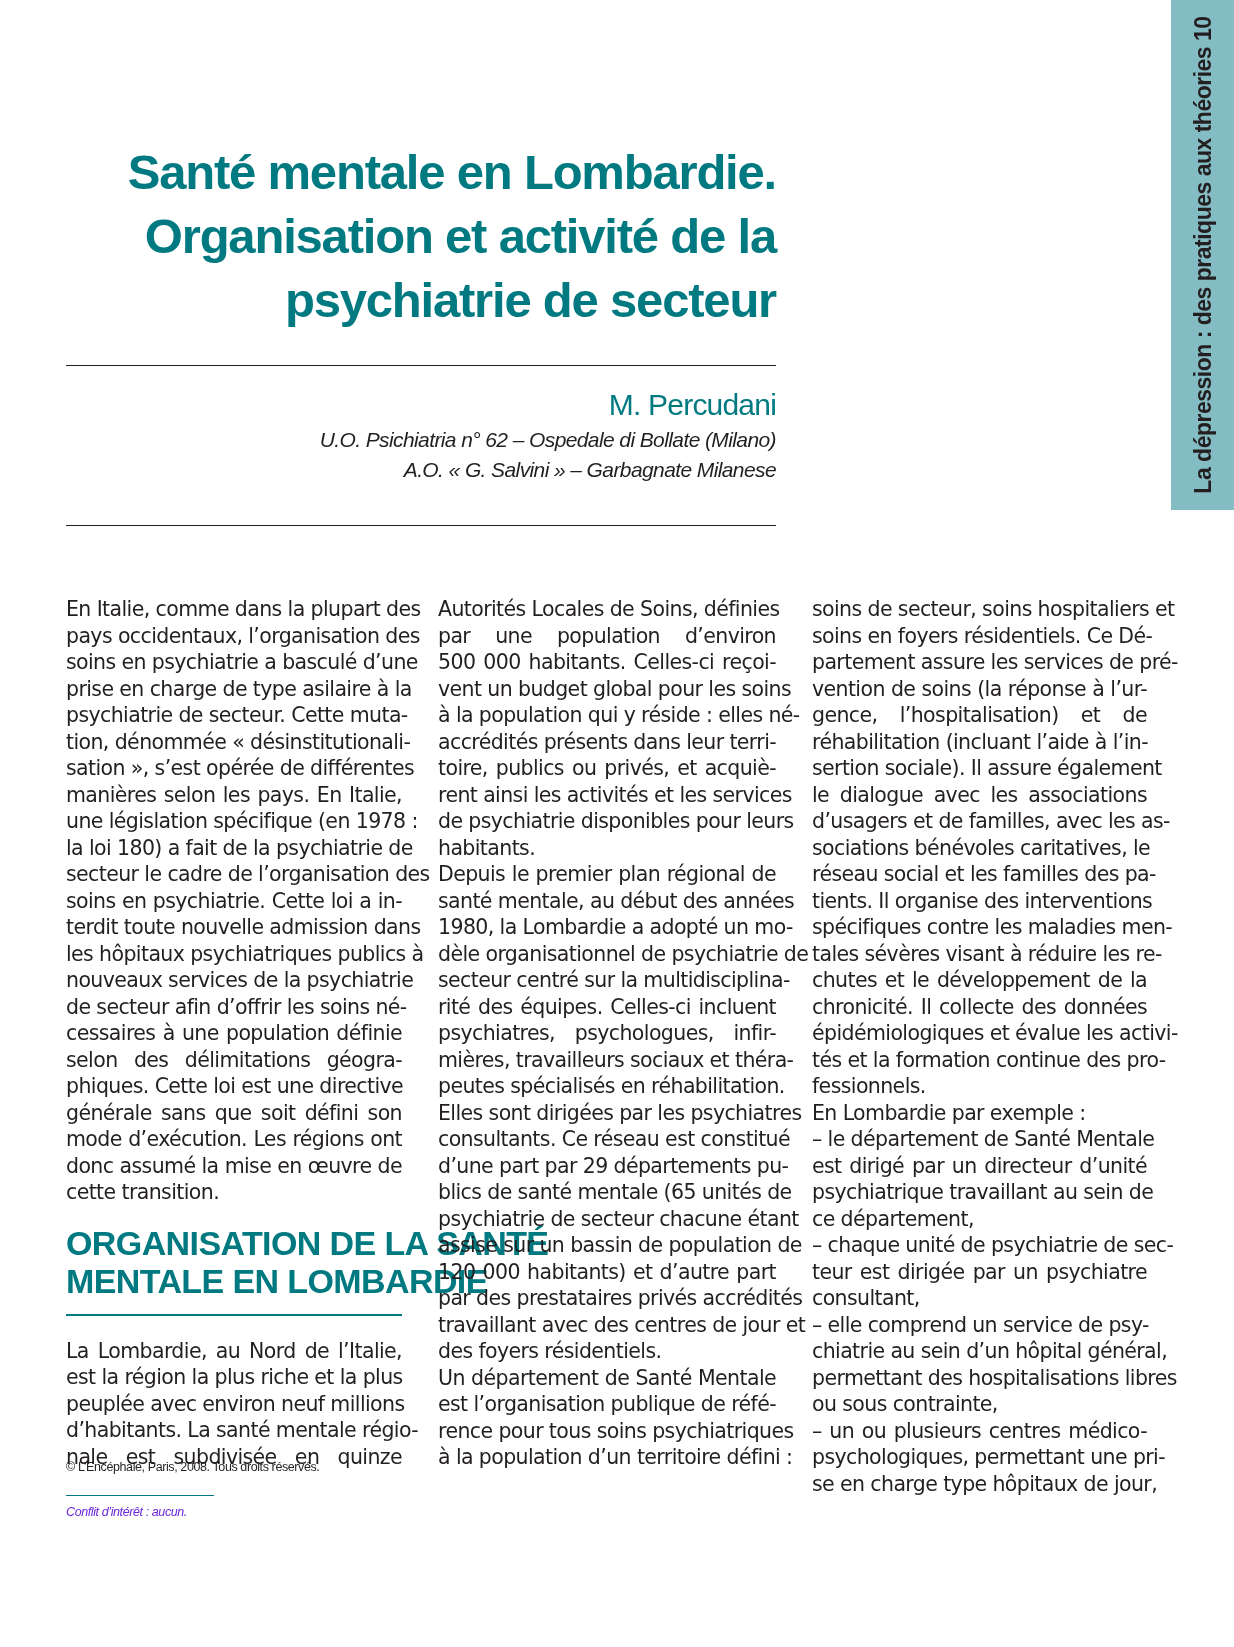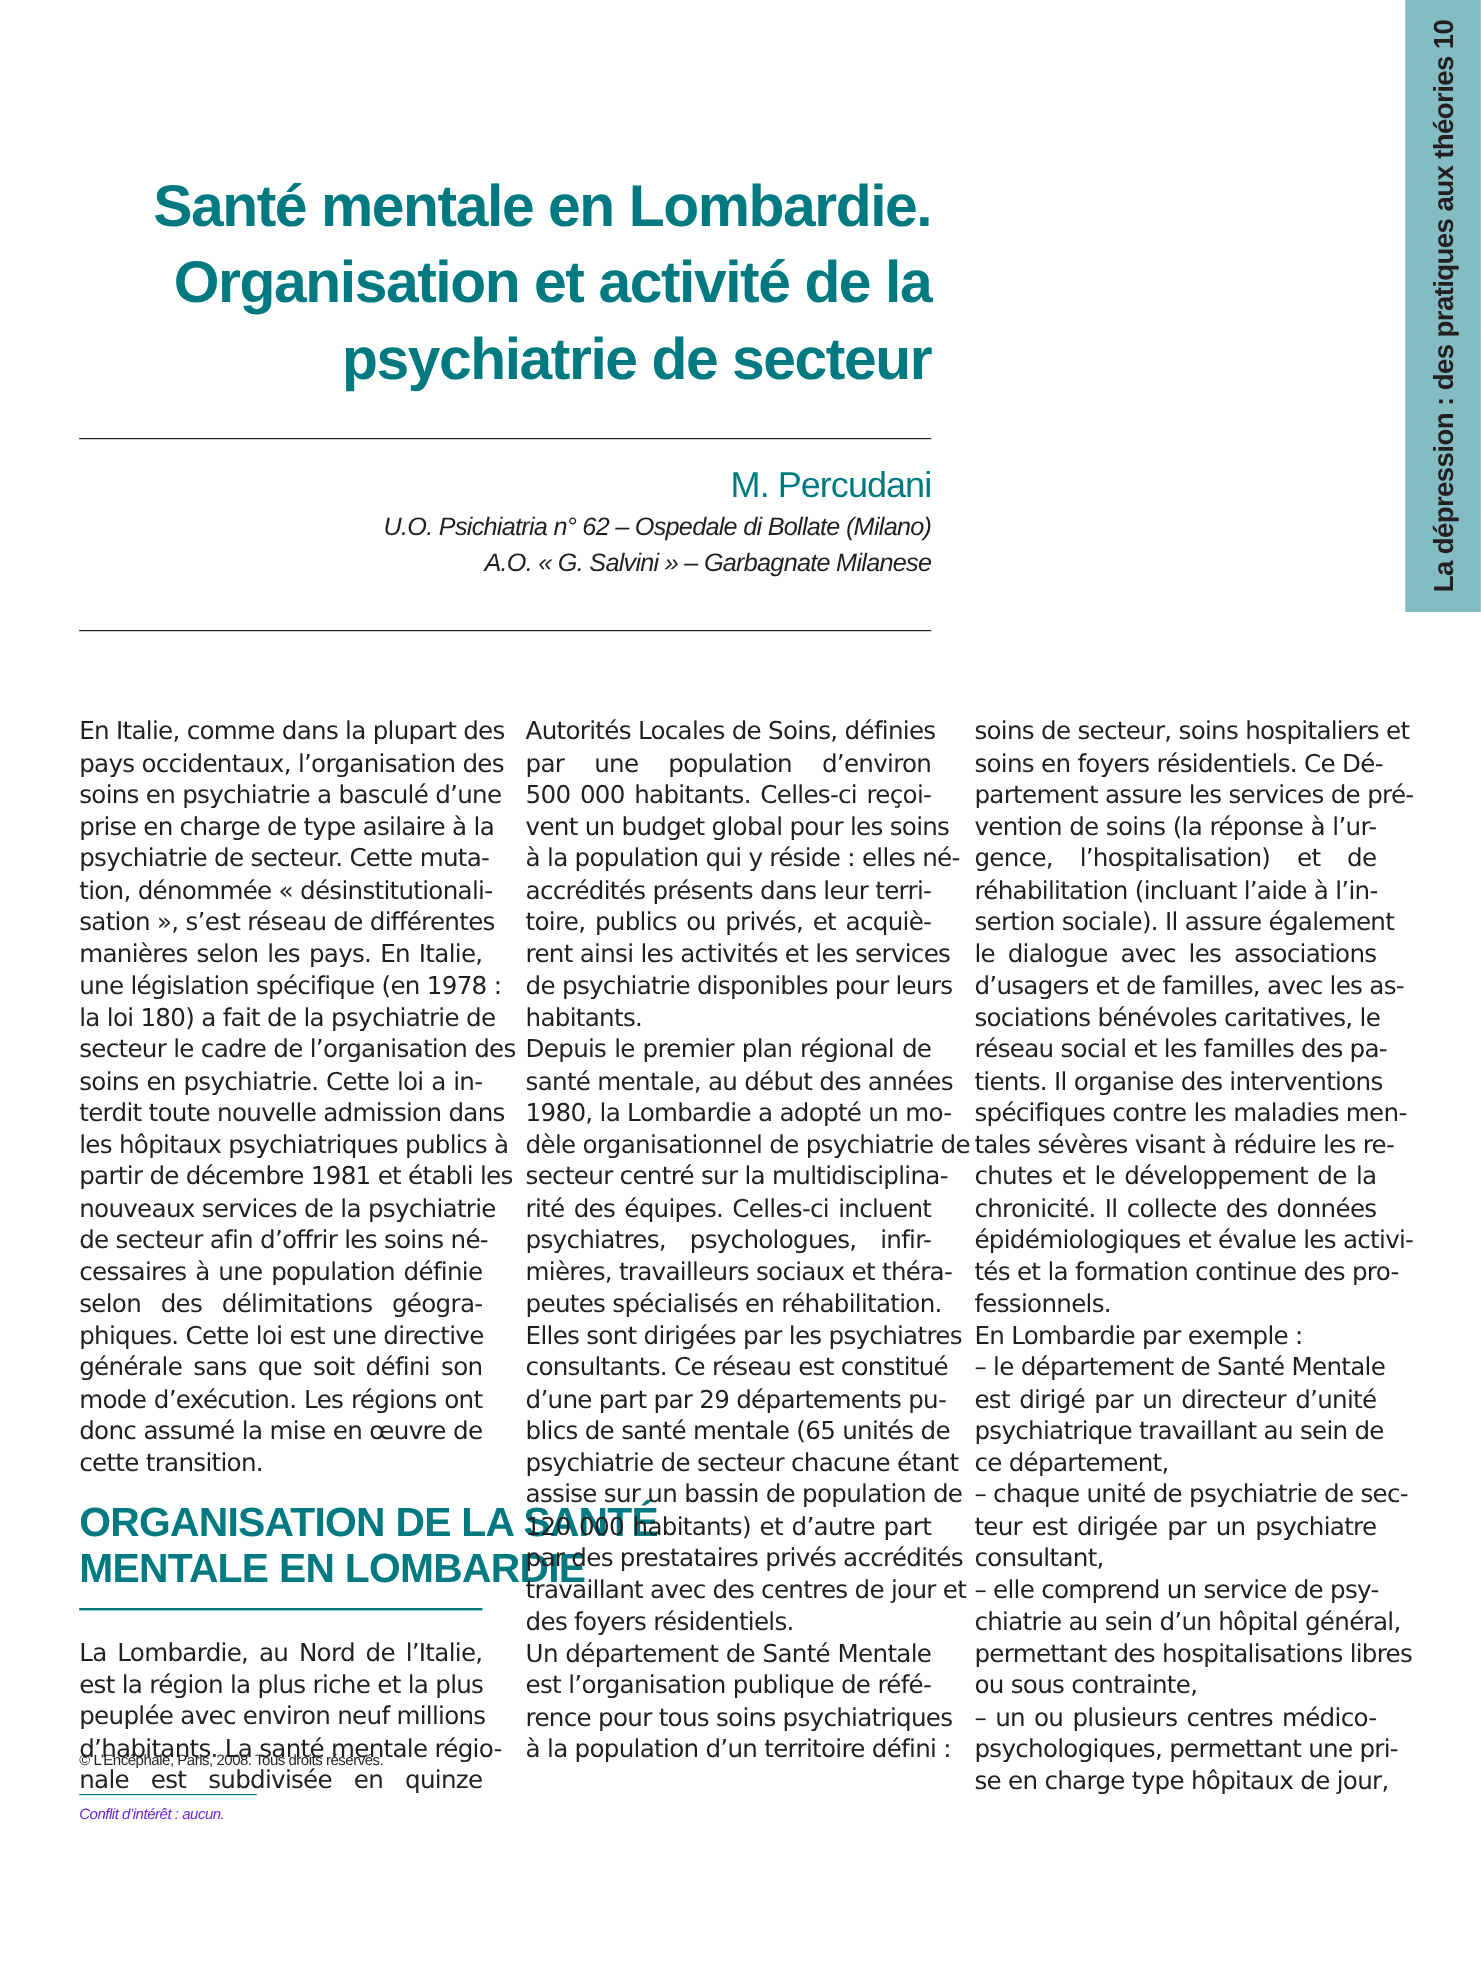--- a/index.html
+++ b/index.html
@@ -62,29 +62,28 @@
 <div class="rule" style="top:525px;"></div>
 
 <div class="col c1">
   <p>
     <span class="line">En Italie, comme dans la plupart des</span>
     <span class="line">pays occidentaux, l’organisation des</span>
     <span class="line">soins en psychiatrie a basculé d’une</span>
     <span class="line">prise en charge de type asilaire à la</span>
     <span class="line">psychiatrie de secteur. Cette muta-</span>
     <span class="line">tion, dénommée « désinstitutionali-</span>
-    <span class="line">sation », s’est réseau de différentes</span>
+    <span class="line">sation », s’est opérée de différentes</span>
     <span class="line">manières selon les pays. En Italie,</span>
     <span class="line">une législation spécifique (en 1978 :</span>
     <span class="line">la loi 180) a fait de la psychiatrie de</span>
     <span class="line">secteur le cadre de l’organisation des</span>
     <span class="line">soins en psychiatrie. Cette loi a in-</span>
     <span class="line">terdit toute nouvelle admission dans</span>
     <span class="line">les hôpitaux psychiatriques publics à</span>
-    <span class="line">partir de décembre 1981 et établi les</span>
     <span class="line">nouveaux services de la psychiatrie</span>
     <span class="line">de secteur afin d’offrir les soins né-</span>
     <span class="line">cessaires à une population définie</span>
     <span class="line">selon des délimitations géogra-</span>
     <span class="line">phiques. Cette loi est une directive</span>
     <span class="line">générale sans que soit défini son</span>
     <span class="line">mode d’exécution. Les régions ont</span>
     <span class="line">donc assumé la mise en œuvre de</span>
     <span class="line last">cette transition.</span>
   </p>

